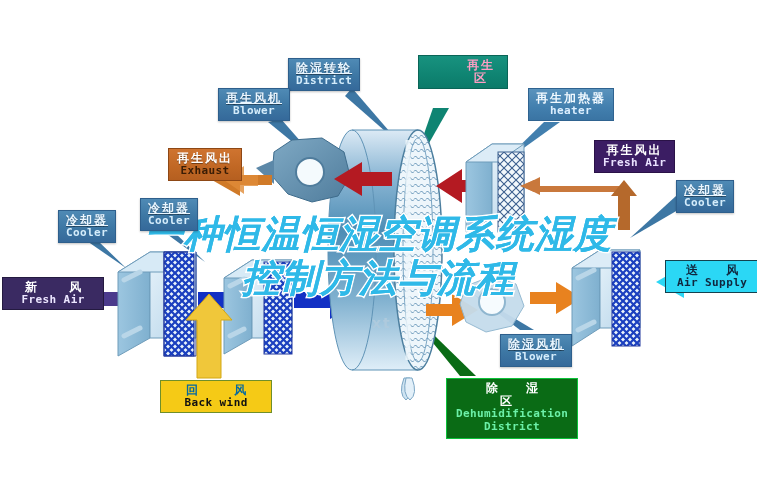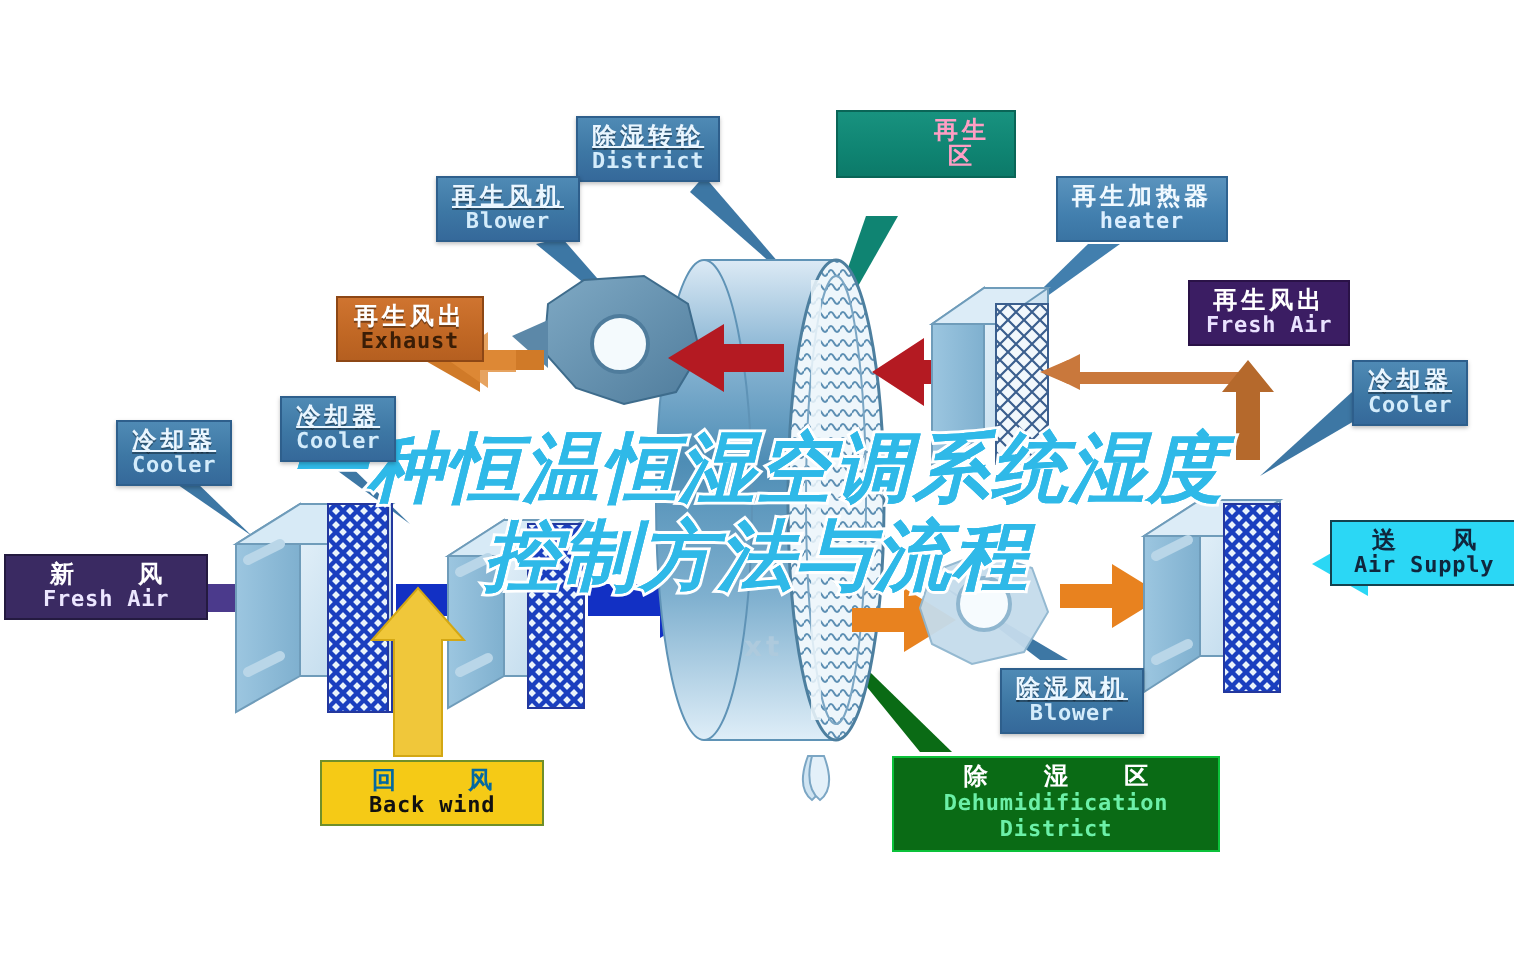--- a/index.html
+++ b/index.html
@@ -310,18 +310,18 @@
   <div class="lbl blue" style="left:500px;top:334px;">
     <span class="cn">除湿风机</span>
     <span class="en">Blower</span>
   </div>
 
   <div class="lbl yellow" style="left:160px;top:380px;">
     <span class="cn">回    风</span>
     <span class="en">Back wind</span>
   </div>
 
-  <div class="lbl green" style="left:446px;top:378px;width:164px;white-space:normal;">
+  <div class="lbl green" style="left:446px;top:378px;width:132px;white-space:normal;">
     <span class="cn">除 湿 区</span>
     <span class="en" style="white-space:normal;line-height:1.2;">Dehumidification District</span>
   </div>
 
 </div>
 
 </body></html>

